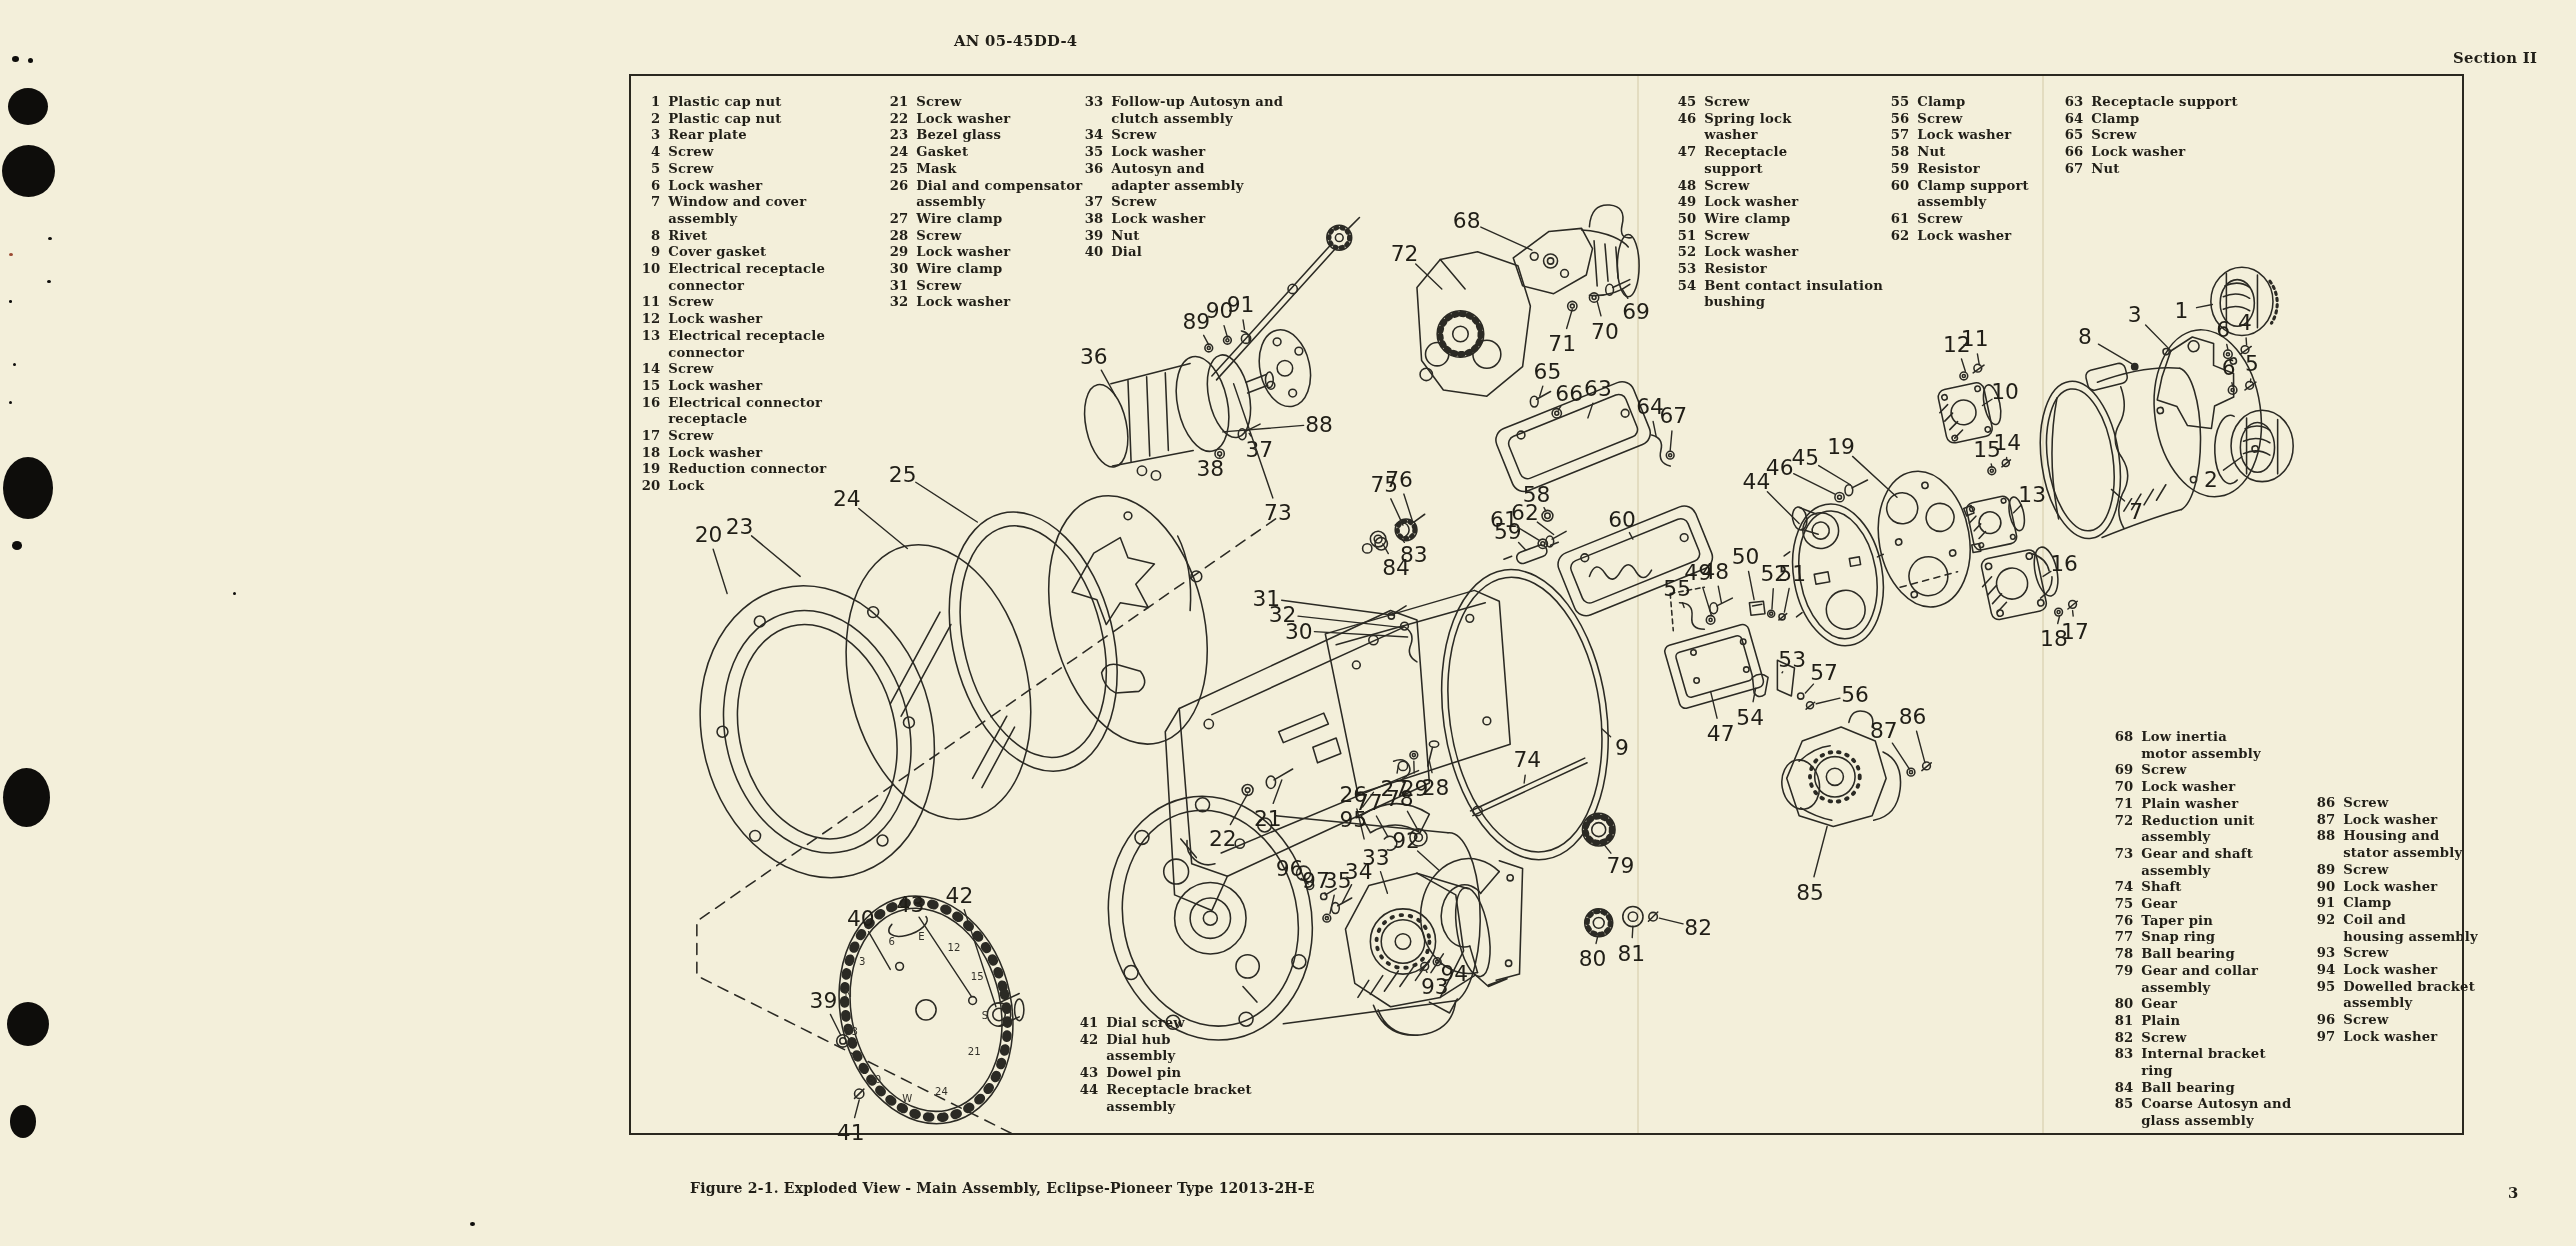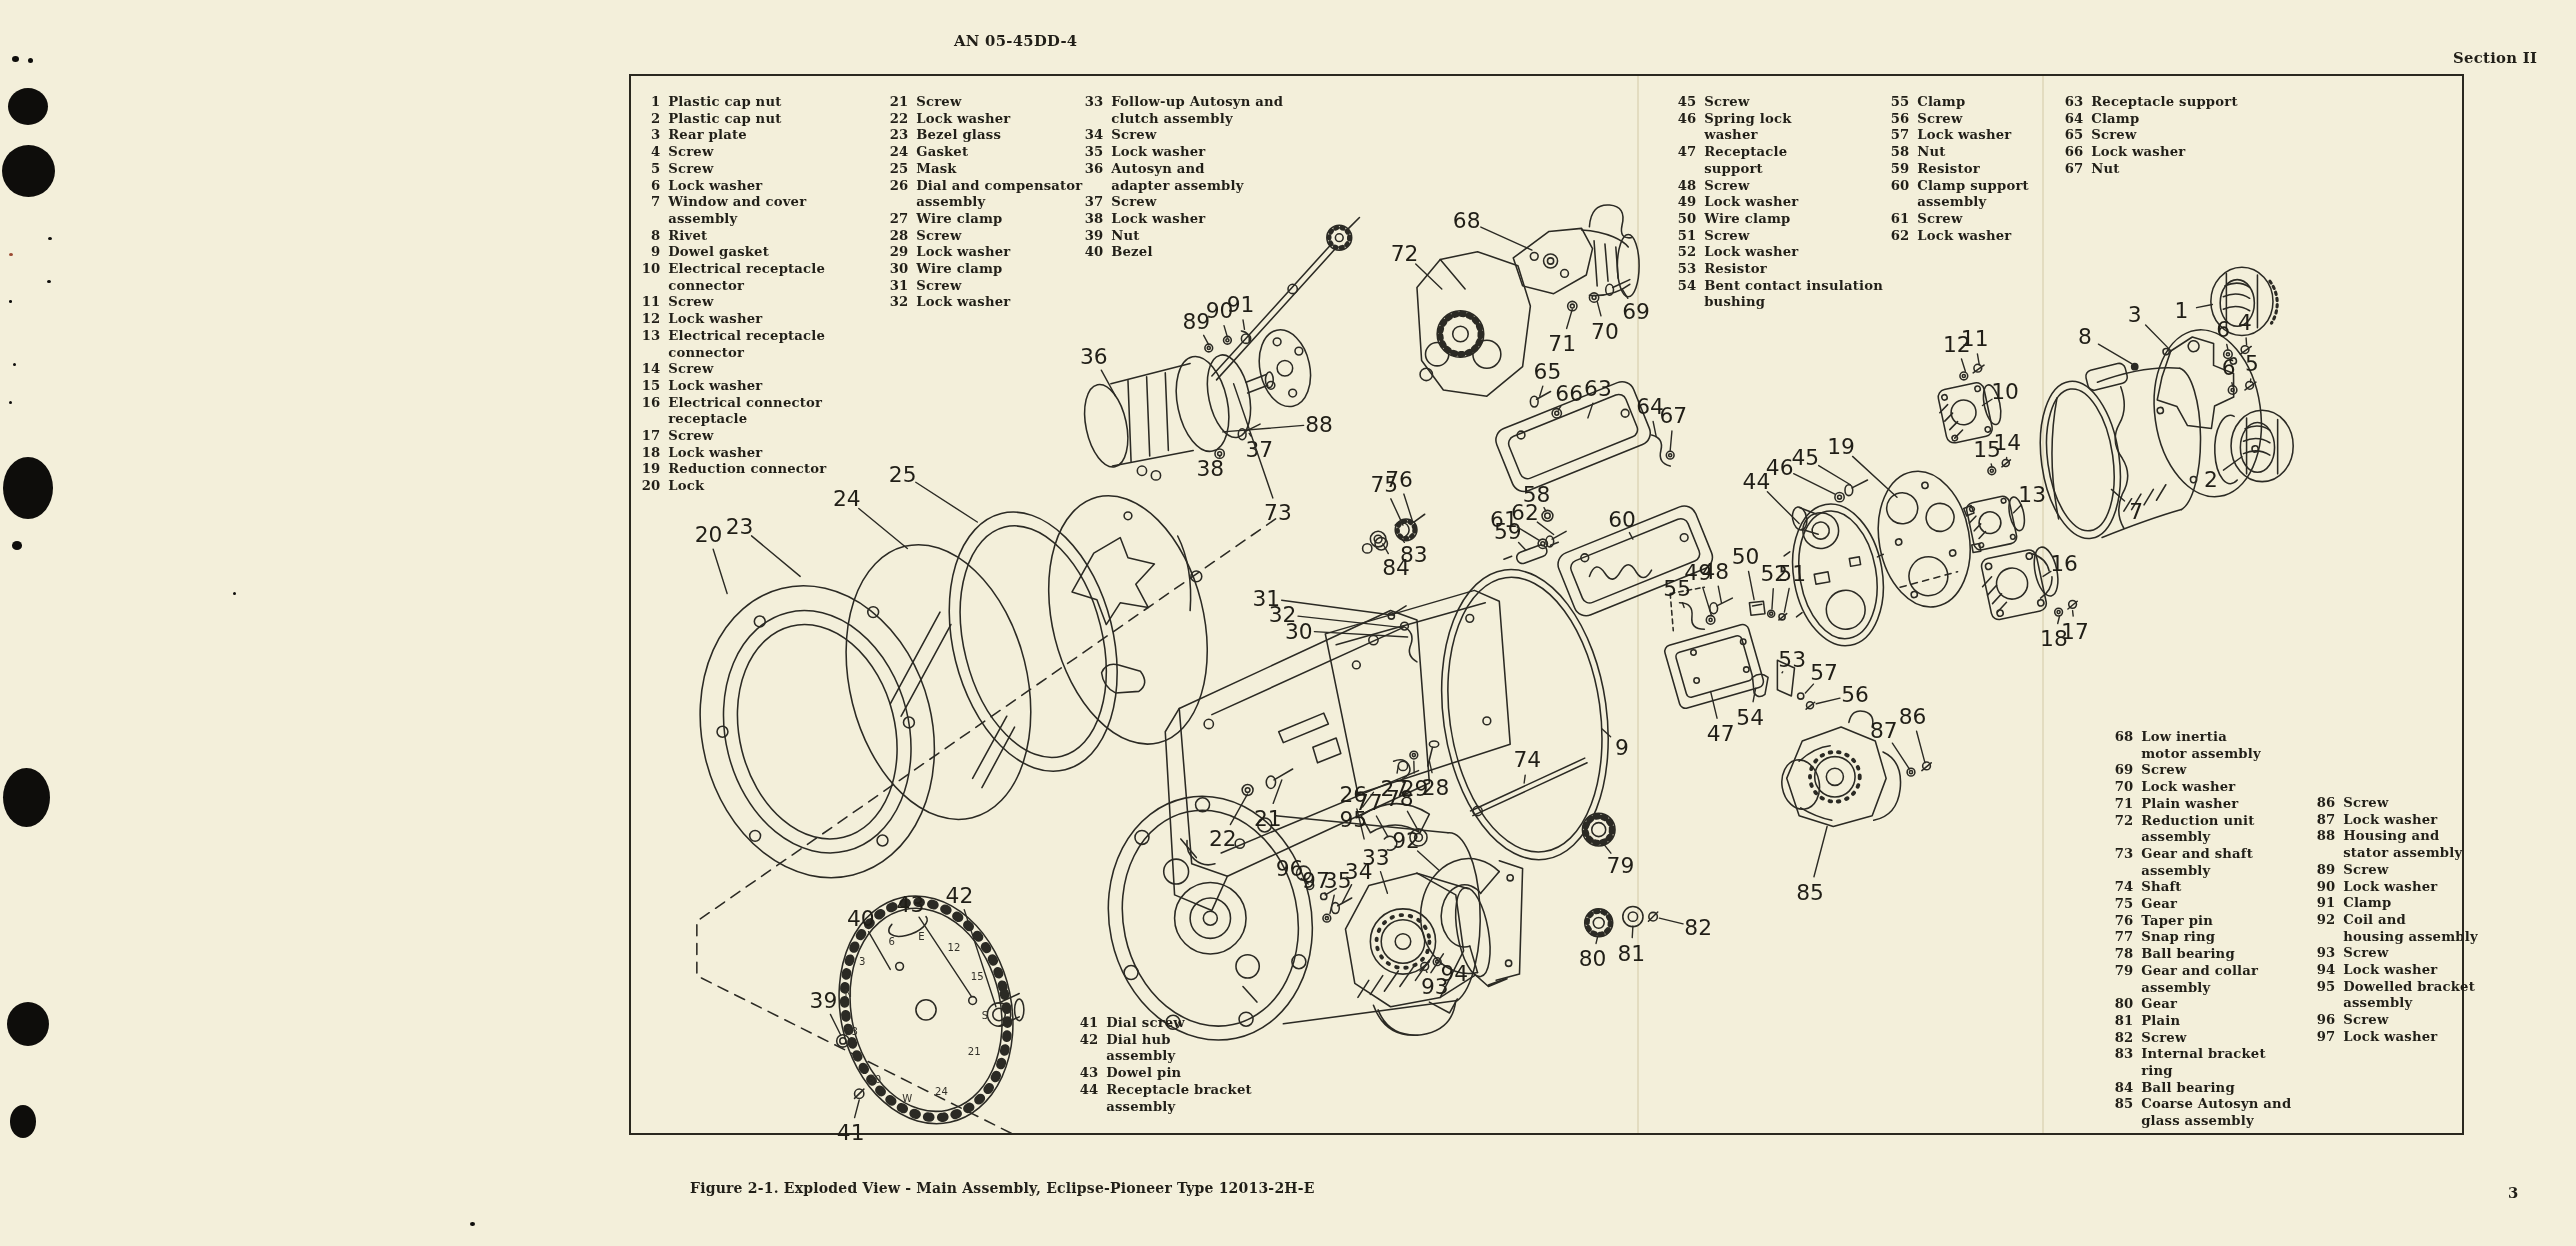--- a/index.html
+++ b/index.html
@@ -855,21 +855,21 @@
           <span class="pnum">7</span>
           <span class="pname">Window and cover
 assembly</span>
         </div>
         <div class="pitem">
           <span class="pnum">8</span>
           <span class="pname">Rivet</span>
         </div>
         <div class="pitem">
           <span class="pnum">9</span>
-          <span class="pname">Dowel gasket</span>
+          <span class="pname">Cover gasket</span>
         </div>
         <div class="pitem">
           <span class="pnum">10</span>
           <span class="pname">Electrical receptacle
 connector</span>
         </div>
         <div class="pitem">
           <span class="pnum">11</span>
           <span class="pname">Screw</span>
         </div>
@@ -989,21 +989,21 @@
         <div class="pitem">
           <span class="pnum">38</span>
           <span class="pname">Lock washer</span>
         </div>
         <div class="pitem">
           <span class="pnum">39</span>
           <span class="pname">Nut</span>
         </div>
         <div class="pitem">
           <span class="pnum">40</span>
-          <span class="pname">Bezel</span>
+          <span class="pname">Dial</span>
         </div>
       </div>
       <div class="plist" style="left: 1670px; top: 94px;">
         <div class="pitem">
           <span class="pnum">45</span>
           <span class="pname">Screw</span>
         </div>
         <div class="pitem">
           <span class="pnum">46</span>
           <span class="pname">Spring lock

